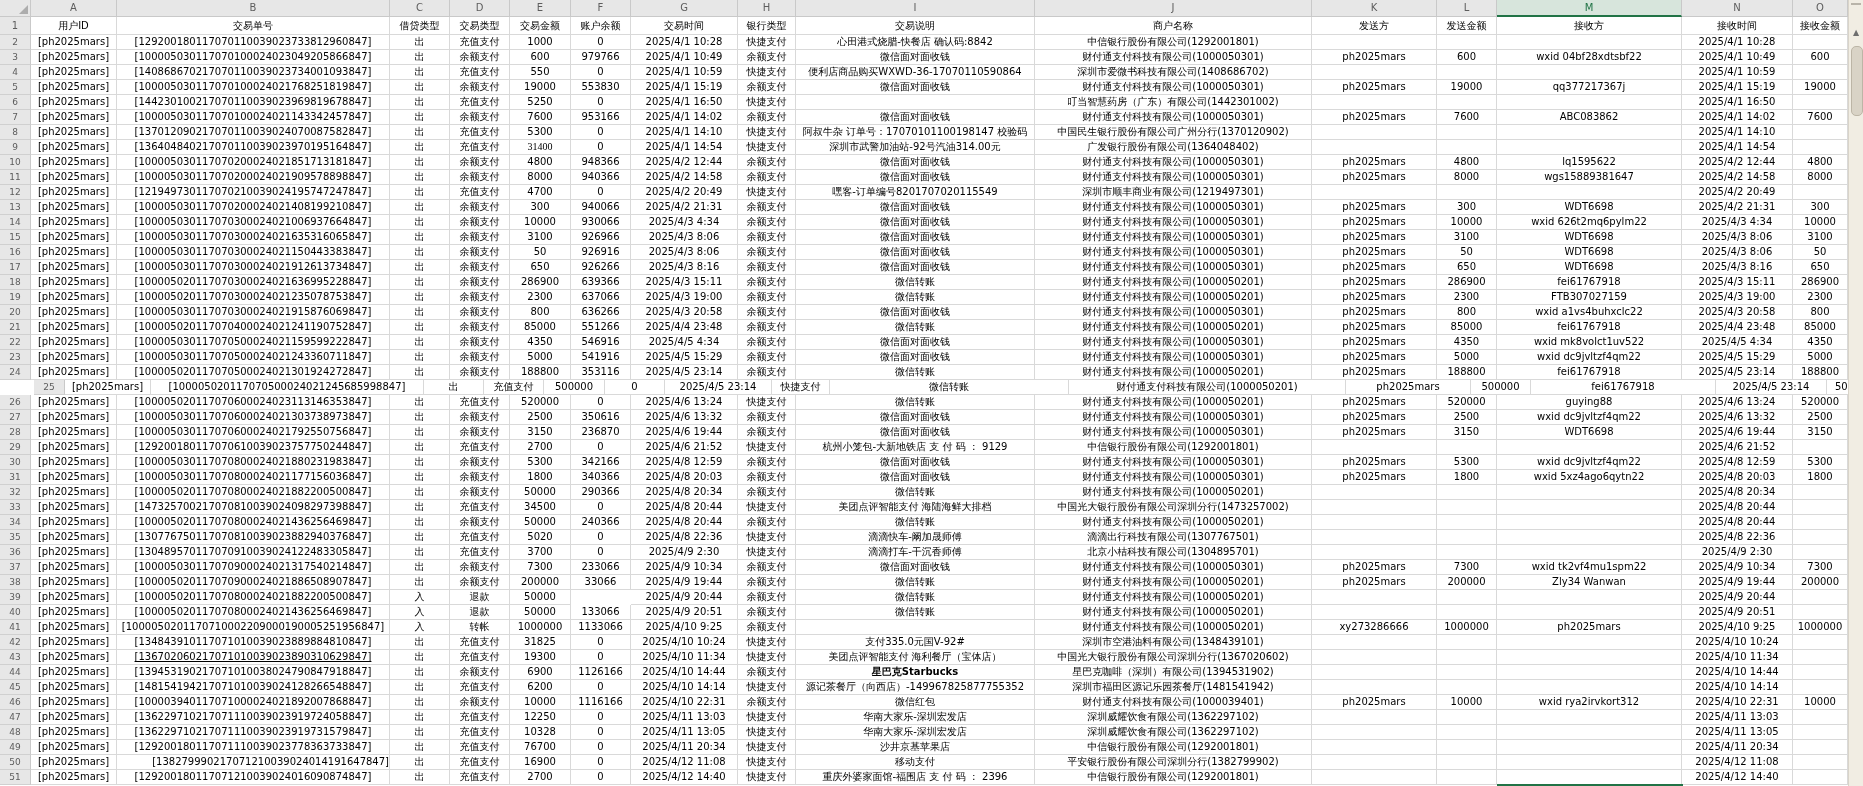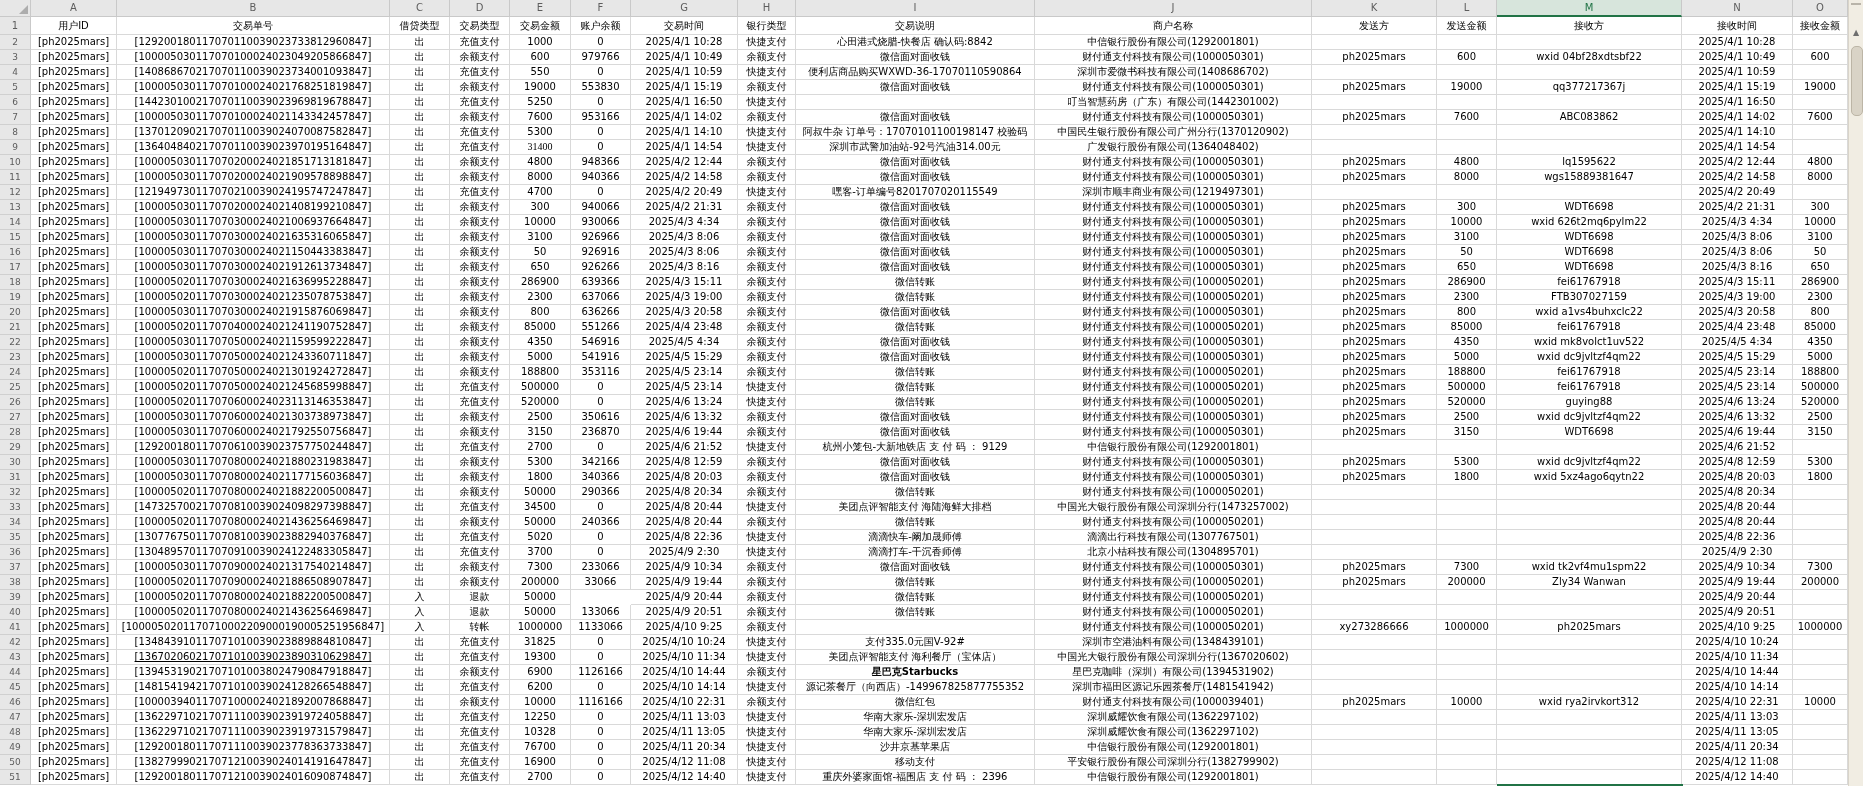--- a/index.html
+++ b/index.html
@@ -507,21 +507,21 @@
         <div class="cell " style="width: 58px;">余额支付</div>
         <div class="cell " style="width: 239px;">微信转账</div>
         <div class="cell " style="width: 277px;">财付通支付科技有限公司(1000050201)</div>
         <div class="cell " style="width: 125px;">ph2025mars</div>
         <div class="cell " style="width: 60px;">188800</div>
         <div class="cell " style="width: 185px;">fei61767918</div>
         <div class="cell " style="width: 111px;">2025/4/5 23:14</div>
         <div class="cell " style="width: 55px;">188800</div>
       </div>
       <div class="row">
-        <div class="cell gutter" style="width: 31px;">25</div>
+        <div class="cell gutter" style="width: 31px; margin-left: 34px;">25</div>
         <div class="cell " style="width: 86px;">[ph2025mars]</div>
         <div class="cell " style="width: 273px;">[100005020117070500024021245685998847]</div>
         <div class="cell " style="width: 60px;">出</div>
         <div class="cell " style="width: 60px;">充值支付</div>
         <div class="cell " style="width: 61px;">500000</div>
         <div class="cell " style="width: 60px;">0</div>
         <div class="cell " style="width: 107px;">2025/4/5 23:14</div>
         <div class="cell " style="width: 58px;">快捷支付</div>
         <div class="cell " style="width: 239px;">微信转账</div>
         <div class="cell " style="width: 277px;">财付通支付科技有限公司(1000050201)</div>
@@ -959,21 +959,21 @@
         <div class="cell " style="width: 277px;">中信银行股份有限公司(1292001801)</div>
         <div class="cell " style="width: 125px;"></div>
         <div class="cell " style="width: 60px;"></div>
         <div class="cell " style="width: 185px;"></div>
         <div class="cell " style="width: 111px;">2025/4/11 20:34</div>
         <div class="cell " style="width: 55px;"></div>
       </div>
       <div class="row">
         <div class="cell gutter" style="width: 31px;">50</div>
         <div class="cell " style="width: 86px;">[ph2025mars]</div>
-        <div class="cell " style="width: 273px;">[138279990217071210039024014191647847]</div>
+        <div class="cell " style="width: 273px; text-align: right;">[138279990217071210039024014191647847]</div>
         <div class="cell " style="width: 60px;">出</div>
         <div class="cell " style="width: 60px;">充值支付</div>
         <div class="cell " style="width: 61px;">16900</div>
         <div class="cell " style="width: 60px;">0</div>
         <div class="cell " style="width: 107px;">2025/4/12 11:08</div>
         <div class="cell " style="width: 58px;">快捷支付</div>
         <div class="cell " style="width: 239px;">移动支付</div>
         <div class="cell " style="width: 277px;">平安银行股份有限公司深圳分行(1382799902)</div>
         <div class="cell " style="width: 125px;"></div>
         <div class="cell " style="width: 60px;"></div>

